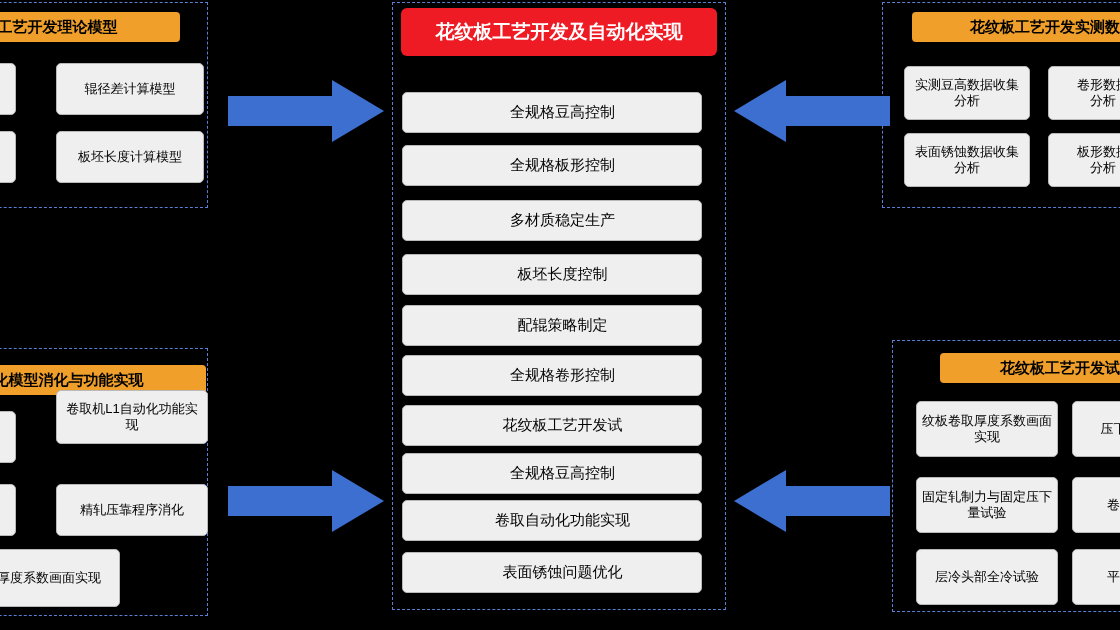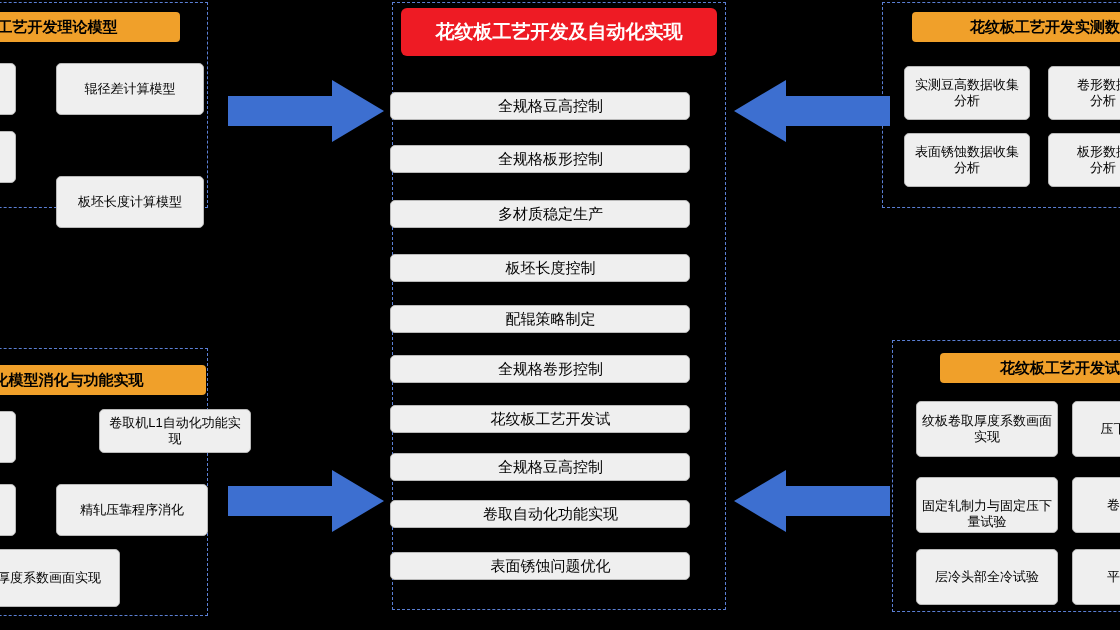--- a/index.html
+++ b/index.html
@@ -72,23 +72,23 @@
     font-weight: bold;
     border-radius: 6px;
     display: flex;
     align-items: center;
     justify-content: center;
     position: absolute;
     box-sizing: border-box;
   }
 
   .center-node {
-    left: 390px;
+    left: 402px;
     width: 300px;
-    height: 28px;
+    height: 41px;
     font-size: 15px;
     padding-left: 25px;
   }
 
   
   .arrow {
     position: absolute;
   }
 
   
@@ -120,21 +120,21 @@
 
 <div class="node" style="left:-74px; top:63px; width:90px; height:52px;">
   
 </div>
 <div class="node" style="left:56px; top:63px; width:148px; height:52px;">
   <span style="white-space:pre-line">辊径差计算模型</span>
 </div>
 <div class="node" style="left:-74px; top:131px; width:90px; height:52px;">
   
 </div>
-<div class="node" style="left:56px; top:131px; width:148px; height:52px;margin-top:45px;">
+<div class="node" style="left:56px; top:131px; width:148px; height:52px;">
   <span style="white-space:pre-line">板坯长度计算模型</span>
 </div>
 
 <div class="panel" id="tr-panel"></div>
 <div class="panel-title" id="tr-title" style="left:912px; top:12px; width:266px; height:30px;">花纹板工艺开发实测数</div>
 
 <div class="node" style="left:904px; top:66px; width:126px; height:54px;">
   <span style="white-space:pre-line">实测豆高数据收集分析</span>
 </div>
 <div class="node" style="left:1048px; top:66px; width:110px; height:54px;">
@@ -148,21 +148,21 @@
   <span style="white-space:pre-line">板形数据
 分析</span>
 </div>
 
 <div class="panel" id="bl-panel"></div>
 <div class="panel-title" id="bl-title" style="left:-84px; top:365px; width:290px; height:30px;">动化模型消化与功能实现</div>
 
 <div class="node" style="left:-74px; top:411px; width:90px; height:52px;">
   
 </div>
-<div class="node" style="left:56px; top:409px; width:152px; height:44px;margin-left:43px;">
+<div class="node" style="left:56px; top:390px; width:152px; height:54px;">
   <span style="white-space:pre-line">卷取机L1自动化功能实现</span>
 </div>
 <div class="node" style="left:-74px; top:484px; width:90px; height:52px;">
   
 </div>
 <div class="node" style="left:56px; top:484px; width:152px; height:52px;">
   <span style="white-space:pre-line">精轧压靠程序消化</span>
 </div>
 <div class="node" style="left:-74px; top:549px; width:194px; height:58px;">
   <span style="white-space:pre-line">纹板卷取厚度系数画面实现</span>
@@ -170,21 +170,21 @@
 
 <div class="panel" id="br-panel"></div>
 <div class="panel-title" id="br-title" style="left:940px; top:353px; width:240px; height:30px;">花纹板工艺开发试</div>
 
 <div class="node" style="left:916px; top:401px; width:142px; height:56px;">
   <span style="white-space:pre-line">纹板卷取厚度系数画面实现</span>
 </div>
 <div class="node" style="left:1072px; top:401px; width:96px; height:56px;">
   <span style="white-space:pre-line">压下率</span>
 </div>
-<div class="node" style="left:916px; top:477px; width:142px; height:56px;align-items:flex-end;">
+<div class="node" style="left:916px; top:477px; width:142px; height:56px;">
   <span style="white-space:pre-line">固定轧制力与固定压下量试验</span>
 </div>
 <div class="node" style="left:1072px; top:477px; width:96px; height:56px;">
   <span style="white-space:pre-line">卷取</span>
 </div>
 <div class="node" style="left:916px; top:549px; width:142px; height:56px;">
   <span style="white-space:pre-line">层冷头部全冷试验</span>
 </div>
 <div class="node" style="left:1072px; top:549px; width:96px; height:56px;">
   <span style="white-space:pre-line">平整</span>

